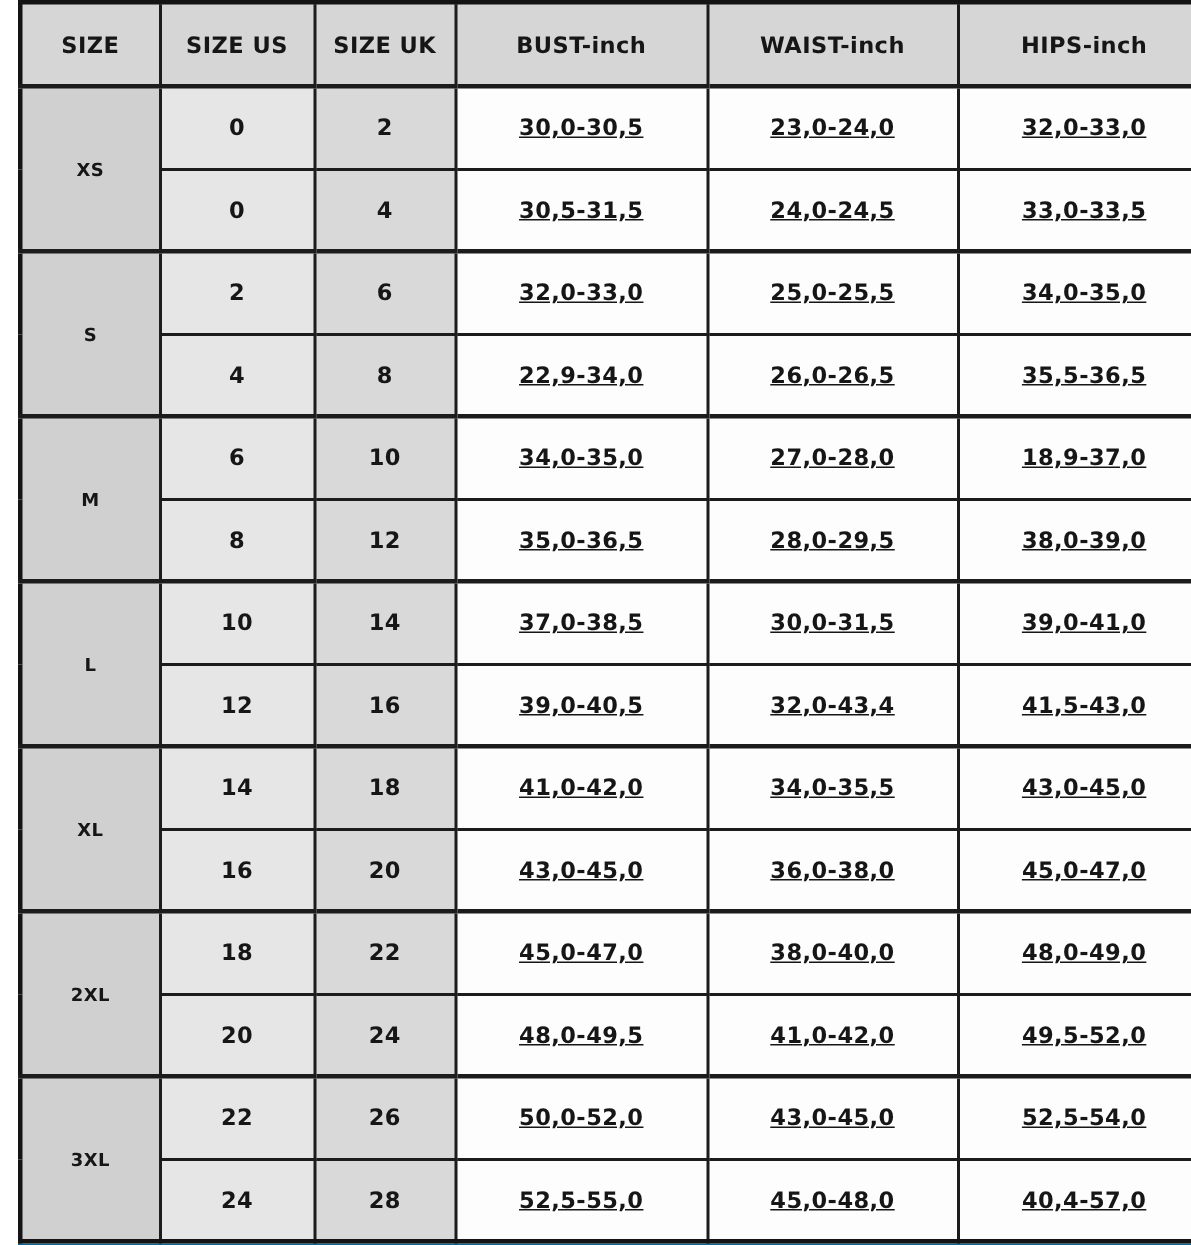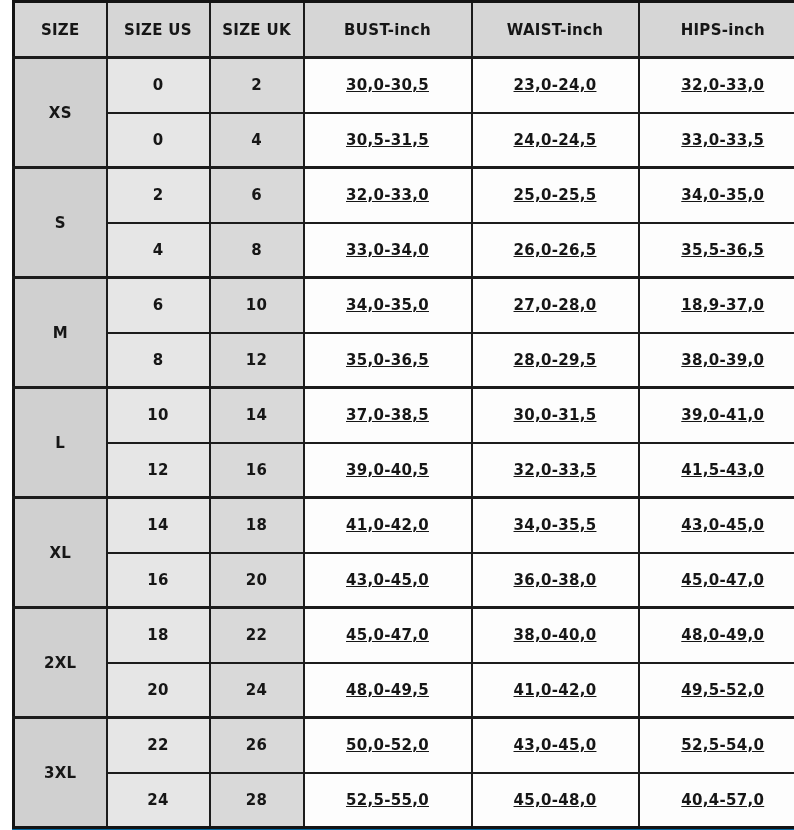--- a/index.html
+++ b/index.html
@@ -40,21 +40,21 @@
   
   col.c-size  { width: 93px;  }
   col.c-us    { width: 103px; }
   col.c-uk    { width: 94px;  }
   col.c-bust  { width: 168px; }
   col.c-waist { width: 167px; }
   col.c-hips  { width: 169px; }
 
   td.size-label {
     background: #d0d0d0;
-    font-size: 15px;
+    font-size: 12px;
   }
   td.us-cell   { background: #e6e6e6; font-size: 15px; }
   td.uk-cell   { background: #d9d9d9; font-size: 15px; }
   td.meas-cell { background: #fdfdfd; font-size: 15px; text-decoration: underline; }
 
   tr.data-row { height: 55px; }
   
   tr.group-start td { border-top-width: 3px; }
   table.size-chart { border: 3px solid #141414; }
 </style>
@@ -101,21 +101,21 @@
           <td class="size-label" rowspan="2">S</td>
           <td class="us-cell">2</td>
           <td class="uk-cell">6</td>
           <td class="meas-cell">32,0-33,0</td>
           <td class="meas-cell">25,0-25,5</td>
           <td class="meas-cell">34,0-35,0</td>
         </tr>
         <tr class="data-row">
           <td class="us-cell">4</td>
           <td class="uk-cell">8</td>
-          <td class="meas-cell">33,0-34,0</td>
+          <td class="meas-cell">22,9-34,0</td>
           <td class="meas-cell">26,0-26,5</td>
           <td class="meas-cell">35,5-36,5</td>
         </tr>
         <tr class="data-row group-start">
           <td class="size-label" rowspan="2">M</td>
           <td class="us-cell">6</td>
           <td class="uk-cell">10</td>
           <td class="meas-cell">34,0-35,0</td>
           <td class="meas-cell">27,0-28,0</td>
           <td class="meas-cell">18,9-37,0</td>
@@ -132,21 +132,21 @@
           <td class="us-cell">10</td>
           <td class="uk-cell">14</td>
           <td class="meas-cell">37,0-38,5</td>
           <td class="meas-cell">30,0-31,5</td>
           <td class="meas-cell">39,0-41,0</td>
         </tr>
         <tr class="data-row">
           <td class="us-cell">12</td>
           <td class="uk-cell">16</td>
           <td class="meas-cell">39,0-40,5</td>
-          <td class="meas-cell">32,0-33,5</td>
+          <td class="meas-cell">32,0-43,4</td>
           <td class="meas-cell">41,5-43,0</td>
         </tr>
         <tr class="data-row group-start">
           <td class="size-label" rowspan="2">XL</td>
           <td class="us-cell">14</td>
           <td class="uk-cell">18</td>
           <td class="meas-cell">41,0-42,0</td>
           <td class="meas-cell">34,0-35,5</td>
           <td class="meas-cell">43,0-45,0</td>
         </tr>

